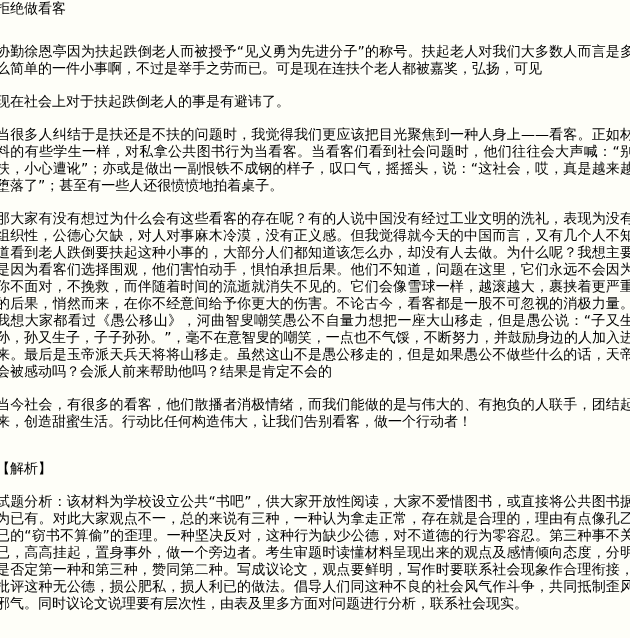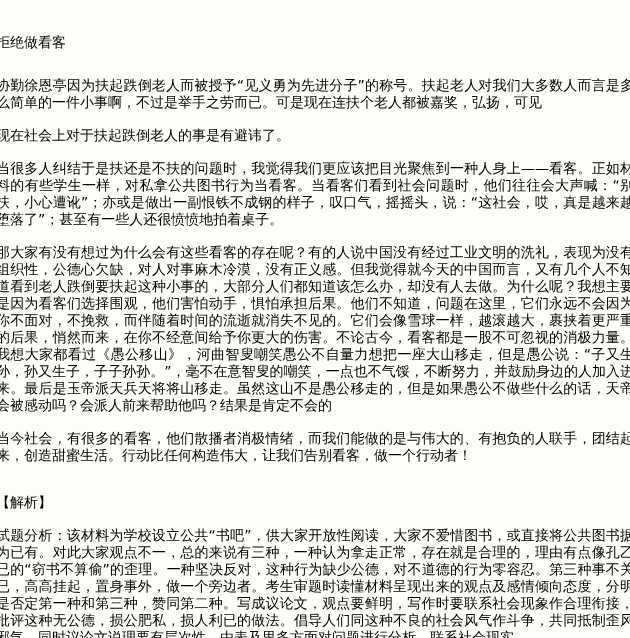--- a/index.html
+++ b/index.html
@@ -11,21 +11,20 @@
     position: relative;
     width: 630px;
     height: 638px;
     overflow: hidden;
     background: #fefef8;
     color: #000000;
     font-family: "DejaVu Sans", "Liberation Sans", sans-serif;
     font-size: 14px;
     line-height: 17px;
     box-sizing: border-box;
-    padding-top: 34px;
   }
   .content {
     width: 638px;
     margin-left: -4px;
     text-align: justify;
   }
   .doc-title {
     font-weight: normal;
     font-size: 14px;
     margin: 0 0 26px 0;

